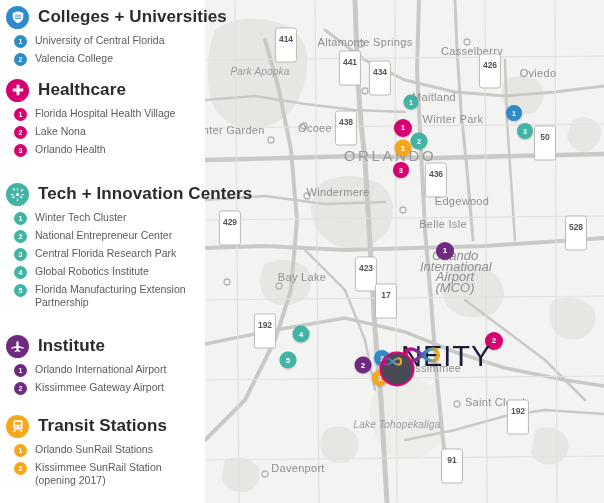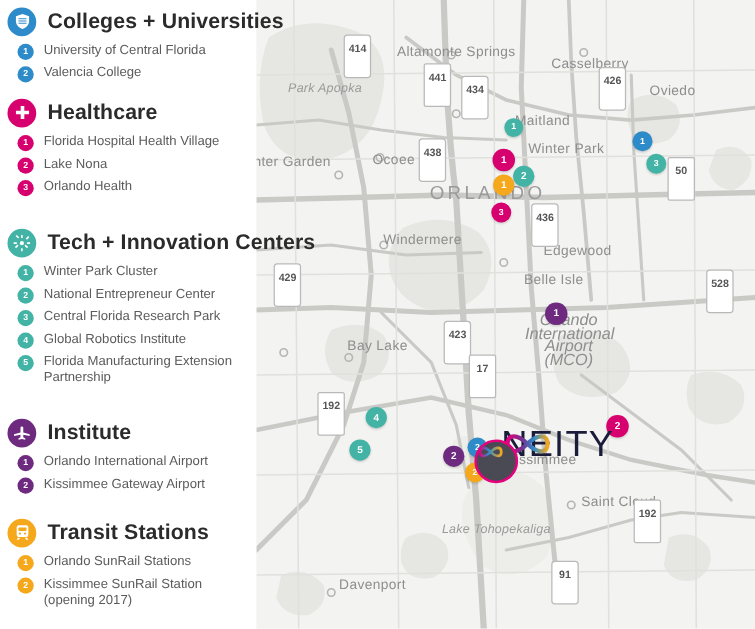--- a/index.html
+++ b/index.html
@@ -143,21 +143,21 @@
                 <circle cx="12" cy="12" r="2.6"></circle>
                 <path d="M11 1.5h2v4h-2z M11 18.5h2v4h-2z M1.5 11h4v2h-4z M18.5 11h4v2h-4z"></path>
                 <path d="M4 3l1.5-1.5L8.6 4.6 7.1 6.1z M15.4 15.4l1.5-1.5L20 17l-1.5 1.5z M20 3l1.5 1.5-3.1 3.1-1.5-1.5z M3.1 17l3.1-3.1 1.5 1.5L4.6 18.5z"></path>
               </g>
             </svg>
           </div>
           <div class="group-title">Tech + Innovation Centers</div>
         </div>
         <div class="legend-item">
           <span class="num-dot" style="background: rgb(67, 179, 165);">1</span>
-          <span class="item-label">Winter Park Cluster</span>
+          <span class="item-label">Winter Tech Cluster</span>
         </div>
         <div class="legend-item">
           <span class="num-dot" style="background: rgb(67, 179, 165);">2</span>
           <span class="item-label">National Entrepreneur Center</span>
         </div>
         <div class="legend-item">
           <span class="num-dot" style="background: rgb(67, 179, 165);">3</span>
           <span class="item-label">Central Florida Research Park</span>
         </div>
         <div class="legend-item">

